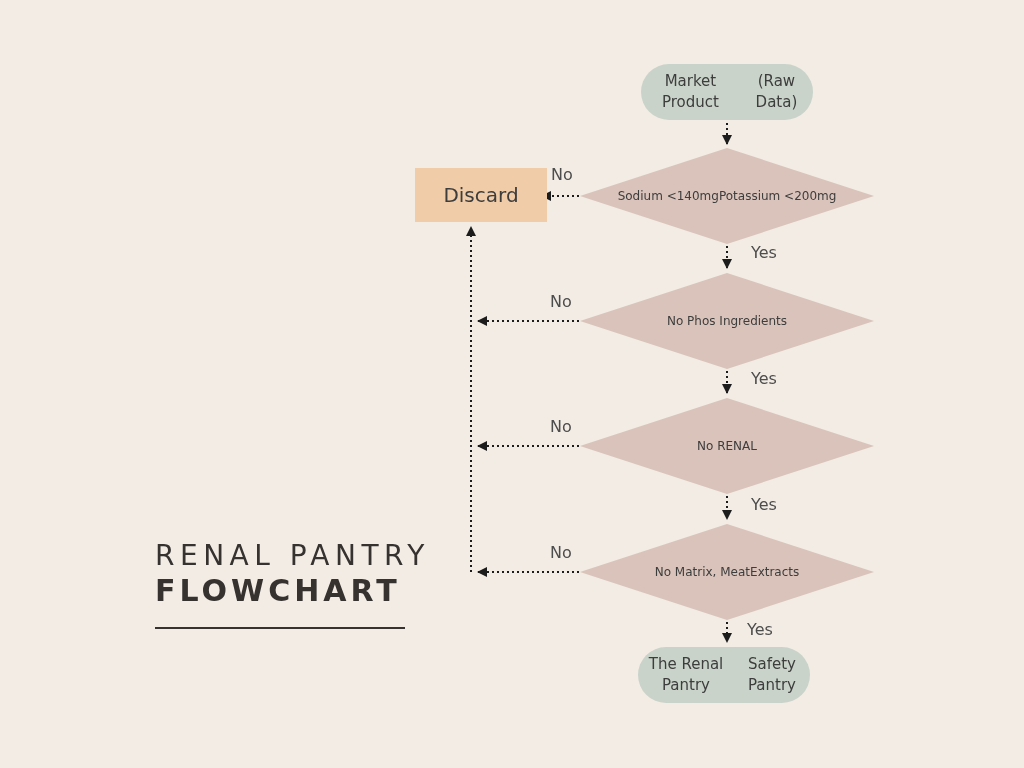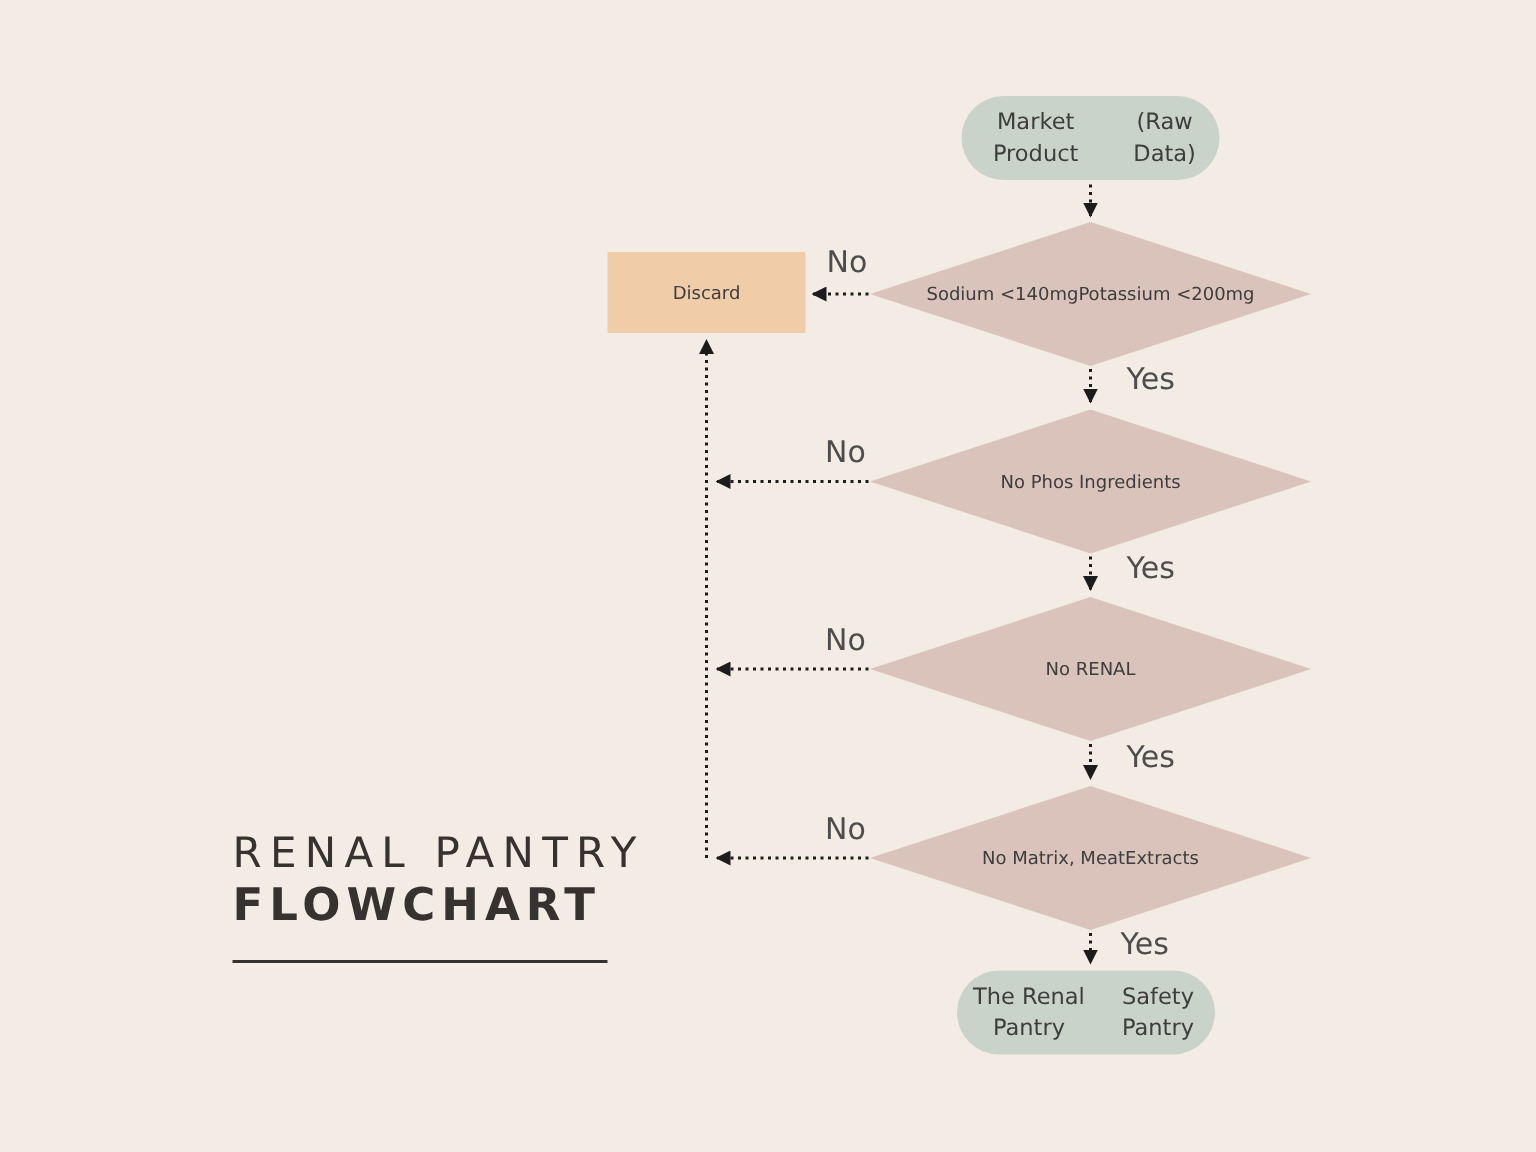--- a/index.html
+++ b/index.html
@@ -48,44 +48,44 @@
     background: var(--decision-fill, #dac3ba);
     clip-path: polygon(50% 0%, 100% 50%, 50% 100%, 0% 50%);
     font-size: 12px;
   }
   .decision.d1 { top: 148px; }
   .decision.d2 { top: 273px; }
   .decision.d3 { top: 398px; }
   .decision.d4 { top: 524px; }
 
   .process {
-    left: 405px; top: 168px;
+    left: 415px; top: 168px;
     width: 132px; height: 54px;
     background: var(--process-fill, #f0cca8);
-    font-size: 12px;
+    font-size: 20px;
   }
 
   .edge-label {
     position: absolute;
-    font-size: 20px;
+    font-size: 16px;
     line-height: 17px;
     color: var(--edge-label-text, #4d4d4d);
   }
   .yes1 { left: 751px; top: 244px; }
   .yes2 { left: 751px; top: 370px; }
   .yes3 { left: 751px; top: 496px; }
   .yes4 { left: 747px; top: 621px; }
   .no1  { left: 551px; top: 166px; }
   .no2  { left: 550px; top: 293px; }
   .no3  { left: 550px; top: 418px; }
   .no4  { left: 550px; top: 544px; }
 
   .title-block {
     position: absolute;
-    left: 155px; top: 552px;
+    left: 155px; top: 539px;
     color: var(--title-text, #363230);
   }
   .title-line1 {
     font-size: 28px;
     font-weight: 400;
     letter-spacing: 5.5px;
     line-height: 34px;
     white-space: nowrap;
   }
   .title-line2 {

